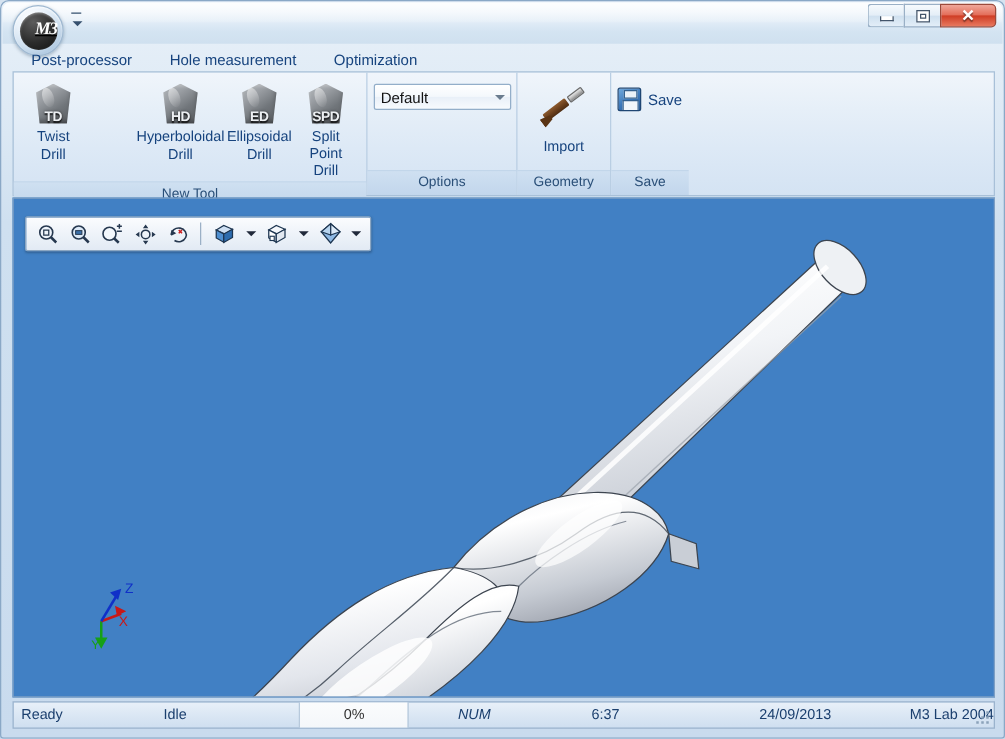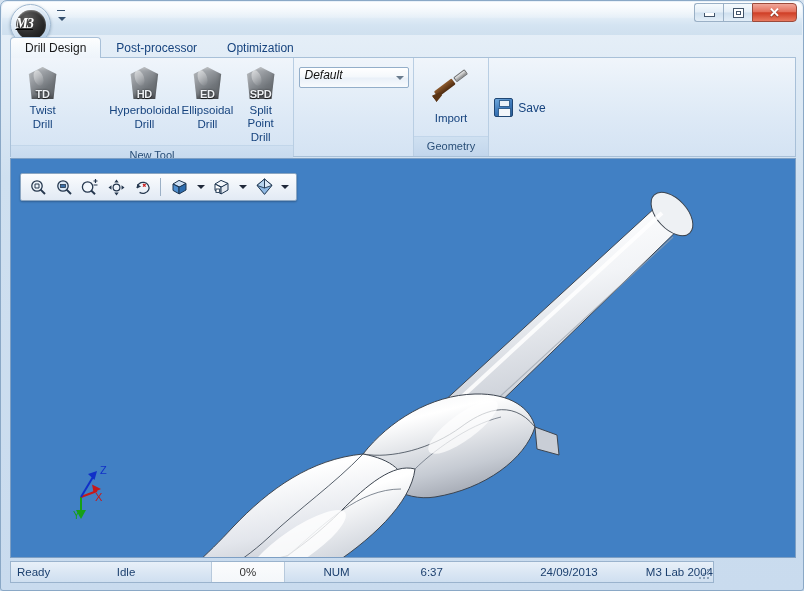--- a/index.html
+++ b/index.html
@@ -59,21 +59,21 @@
     position:absolute;left:9px;top:3px;width:41px;height:41px;border-radius:50%;
     background:radial-gradient(circle at 36% 28%, #ffffff 0%, #eaf2fa 32%, #cfe0f0 58%, #9fbcd8 88%, #7fa2c4 100%);
     border:1px solid #9fb8d0;
     box-shadow:0 1px 3px rgba(40,70,100,.38), inset 0 1px 2px rgba(255,255,255,.9);
     box-sizing:border-box;cursor:default;
     display:flex;align-items:center;justify-content:center;
   }
   .orb-inner{
     width:30px;height:30px;border-radius:50%;
     background:radial-gradient(circle at 35% 25%, #5c5c5c 0%, #2c2c2c 55%, #101010 100%);
-    display:flex;align-items:center;justify-content:flex-start;
+    display:flex;align-items:center;justify-content:flex-end;
     box-shadow:inset 0 1px 2px rgba(255,255,255,.35);
     text-decoration:underline;
   }
   .orb-txt{
     color:#ffffff;font:italic bold 14px "Liberation Serif",serif;letter-spacing:-1px;
     transform:translateY(-1px);
   }
   .qat-arrow{
     position:absolute;left:55px;top:12px;width:11px;height:11px;cursor:default;
     display:flex;align-items:center;justify-content:center;
@@ -151,21 +151,21 @@
     font:bold 11px "Liberation Sans",sans-serif;color:#eceff2;
     text-shadow:0 1px 1px rgba(0,0,0,.75),0 0 2px rgba(0,0,0,.6);
     letter-spacing:-.3px;
   }
 
   
   .combo{
     width:110px;height:21px;margin-bottom:5px;
     border:1px solid #93aec9;border-radius:2px;box-sizing:border-box;
     background:linear-gradient(180deg,#ffffff 0%,#f4f8fc 48%,#e9f0f8 52%,#f7fafd 100%);
-    display:flex;cursor:default;position:relative;font-style:italic;
+    display:flex;align-items:center;cursor:default;position:relative;
   }
   .combo .val{font-size:12px;color:#121212;padding-left:5px;flex:1;overflow:hidden;white-space:nowrap;}
   .combo .chev{
     width:16px;height:19px;display:flex;align-items:center;justify-content:center;
   }
   .combo .chev:before{
     content:"";width:0;height:0;border-left:4px solid transparent;border-right:4px solid transparent;
     border-top:4px solid #6a7c8e;
   }
 
@@ -232,21 +232,21 @@
   .vtb-drop:before{
     content:"";width:0;height:0;border-left:4px solid transparent;border-right:4px solid transparent;
     border-top:4px solid #20293a;
   }
 
   
   .triad{position:absolute;left:48px;bottom:36px;width:60px;height:60px;}
 
   
   .statusbar{
-    position:absolute;left:9px;top:560px;width:704px;height:22px;
+    position:absolute;left:9px;top:560px;width:786px;height:22px;
     border:1px solid #9ab3cd;box-sizing:border-box;
     background:linear-gradient(180deg,#e8f0f9 0%,#dbe7f4 50%,#cfdff0 100%);
     display:flex;align-items:flex-end;gap:25px;
   }
   .scell{
     font-size:11.5px;color:#1b3f6e;height:20px;display:flex;align-items:center;
     box-sizing:border-box;white-space:nowrap;
   }
   .scell.progress{
     background:linear-gradient(180deg,#fbfcfd 0%,#f4f7fa 100%);
@@ -280,25 +280,25 @@
     </div>
 
     <div class="orb">
       <div class="orb-inner">
         <span class="orb-txt">M3</span>
       </div>
     </div>
     <div class="qat-arrow"></div>
 
     <div class="tabstrip">
-      <div class="tab active">
-        <span>Drill Design</span>
-      </div>
       <div class="tab">
         <span>Post-processor</span>
+      </div>
+      <div class="tab">
+        <span>Hole measurement</span>
       </div>
       <div class="tab">
         <span>Optimization</span>
       </div>
     </div>
 
     <div class="ribbon">
 
       <div class="rgroup" style="width:283px;">
         <div class="rgroup-body">
@@ -342,37 +342,38 @@
         <div class="rgroup-title">New Tool</div>
       </div>
 
       <div class="rgroup" style="width:120px;">
         <div class="rgroup-body" style="flex-direction:column;padding-top:9px;align-items:center;">
           <div class="combo">
             <span class="val">Default</span>
             <span class="chev"></span>
           </div>
         </div>
+        <div class="rgroup-title">Options</div>
       </div>
 
       <div class="rgroup" style="width:75px;">
         <div class="rgroup-body" style="justify-content:center;padding-top:8px;">
           <div class="bigbtn" style="width:66px;min-height:62px;">
             <span class="imp-ico">
               <span class="imp-shank"></span>
                 <span class="imp-tip"></span>
                 <span class="imp-flute"></span>
             </span>
             <span class="lbl" style="margin-top:3px;">Import</span>
           </div>
         </div>
         <div class="rgroup-title">Geometry</div>
       </div>
 
-      <div class="rgroup" style="width:62px;border-right:none;margin-top:28px;">
+      <div class="rgroup" style="width:62px;border-right:none;">
         <div class="rgroup-body" style="justify-content:center;padding-top:6px;">
           <div class="savebtn">
             <span class="floppy"></span>
             <span class="savelbl">Save</span>
           </div>
         </div>
         <div class="rgroup-title">Save</div>
       </div>
 
       <div style="flex:1;"></div>
@@ -520,21 +521,21 @@
         <text x="41" y="13" font-family="Liberation Sans, sans-serif" font-size="11" fill="#1030c8">Z</text>
         <text x="36" y="40" font-family="Liberation Sans, sans-serif" font-size="11" fill="#c81818">X</text>
         <text x="14" y="58" font-family="Liberation Sans, sans-serif" font-size="10" fill="#16a016">Y</text>
       </svg>
     </div>
 
     <div class="statusbar">
       <div class="scell" style="width:112px;padding-left:6px;">Ready</div>
       <div class="scell" style="width:113px;padding-left:6px;">Idle</div>
       <div class="scell progress" style="width:112px;">0%</div>
-      <div class="scell" style="width:88px;padding-left:14px;">NUM</div>
+      <div class="scell" style="width:88px;padding-left:14px;font-style:italic;">NUM</div>
       <div class="scell" style="width:133px;padding-left:24px;">6:37</div>
       <div class="scell" style="width:136px;padding-left:24px;">24/09/2013</div>
       <div class="scell" style="width:90px;padding-left:8px;">M3 Lab 2004</div>
       <div class="grip">
         <i style="left:10px;top:10px;"></i>
           <i style="left:6px;top:10px;"></i>
           <i style="left:2px;top:10px;"></i>
         <i style="left:10px;top:6px;"></i>
           <i style="left:6px;top:6px;"></i>
           <i style="left:10px;top:2px;"></i>

